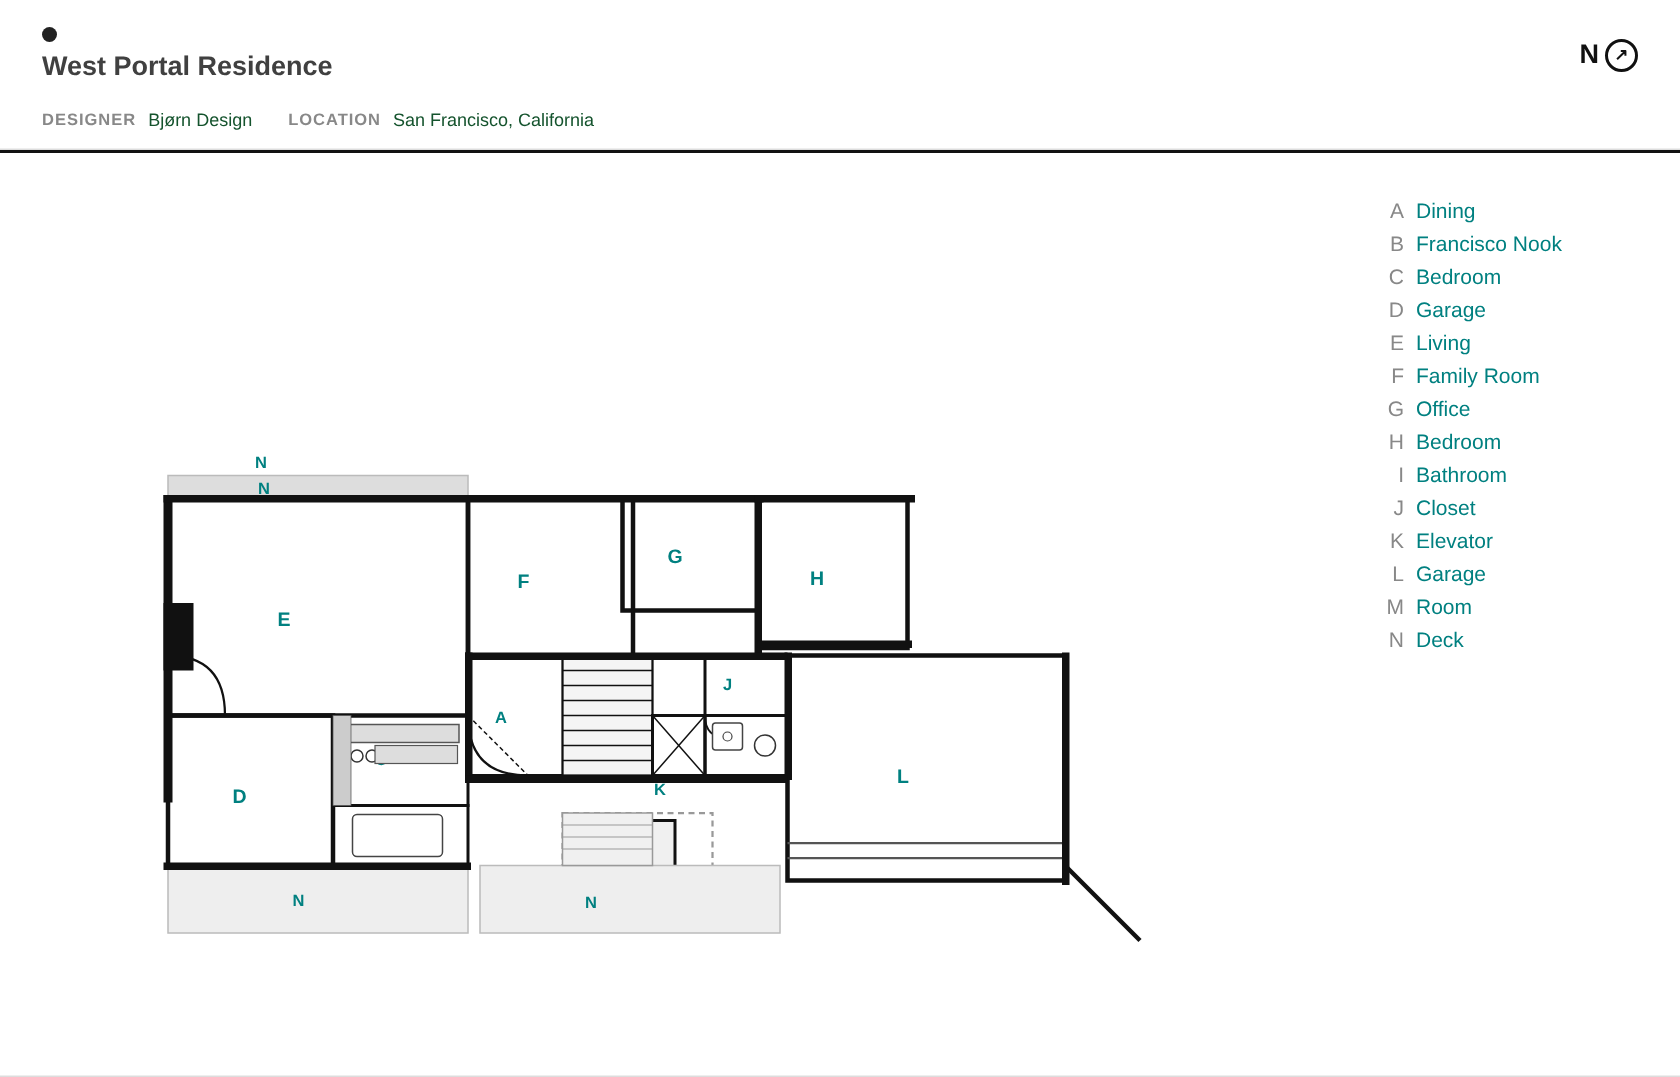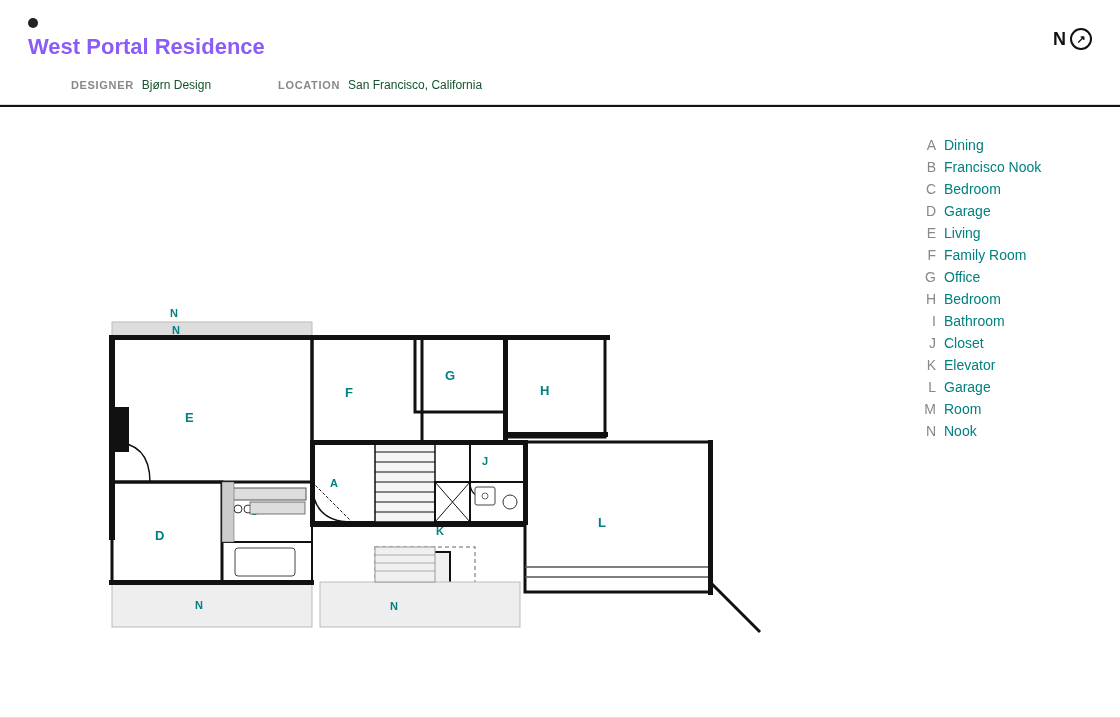--- a/index.html
+++ b/index.html
@@ -20,23 +20,23 @@
       justify-content: space-between;
       padding-bottom: 10px;
     }
     .dot {
       width: 10px; height: 10px;
       background: #222;
       border-radius: 50%;
       margin-bottom: 6px;
     }
     .title {
-      font-size: 22px;
+      font-size: 18px;
       font-weight: 700;
-      color: #8b5cf6;
+      color: #404040;
     }
     .north-badge {
       display: flex;
       align-items: center;
       gap: 4px;
       font-size: 18px;
       font-weight: 700;
       color: #111;
     }
     .north-circle {
@@ -56,21 +56,20 @@
       display: flex;
       gap: 8px;
       align-items: center;
       font-size: 12px;
     }
     .meta-label {
       color: #888;
       font-weight: 600;
       letter-spacing: 0.06em;
       font-size: 11px;
-      margin-left: 43px;
     }
     .meta-value {
       color: #14532d;
       font-weight: 500;
     }
     .divider {
       height: 2px;
       background: #111;
       margin: 0 0 0 0;
     }
@@ -326,19 +325,19 @@
         <div class="legend-item">
       <span class="legend-letter">L</span>
       <span class="legend-name">Garage</span>
     </div>
         <div class="legend-item">
       <span class="legend-letter">M</span>
       <span class="legend-name">Room</span>
     </div>
         <div class="legend-item">
       <span class="legend-letter">N</span>
-      <span class="legend-name">Nook</span>
+      <span class="legend-name">Deck</span>
     </div>
       </div>
   </div>
 </div>
 
 <div style="position:absolute; bottom:0; left:0; right:0; height:1px; background:#ddd;"></div>
 
 </body></html>

